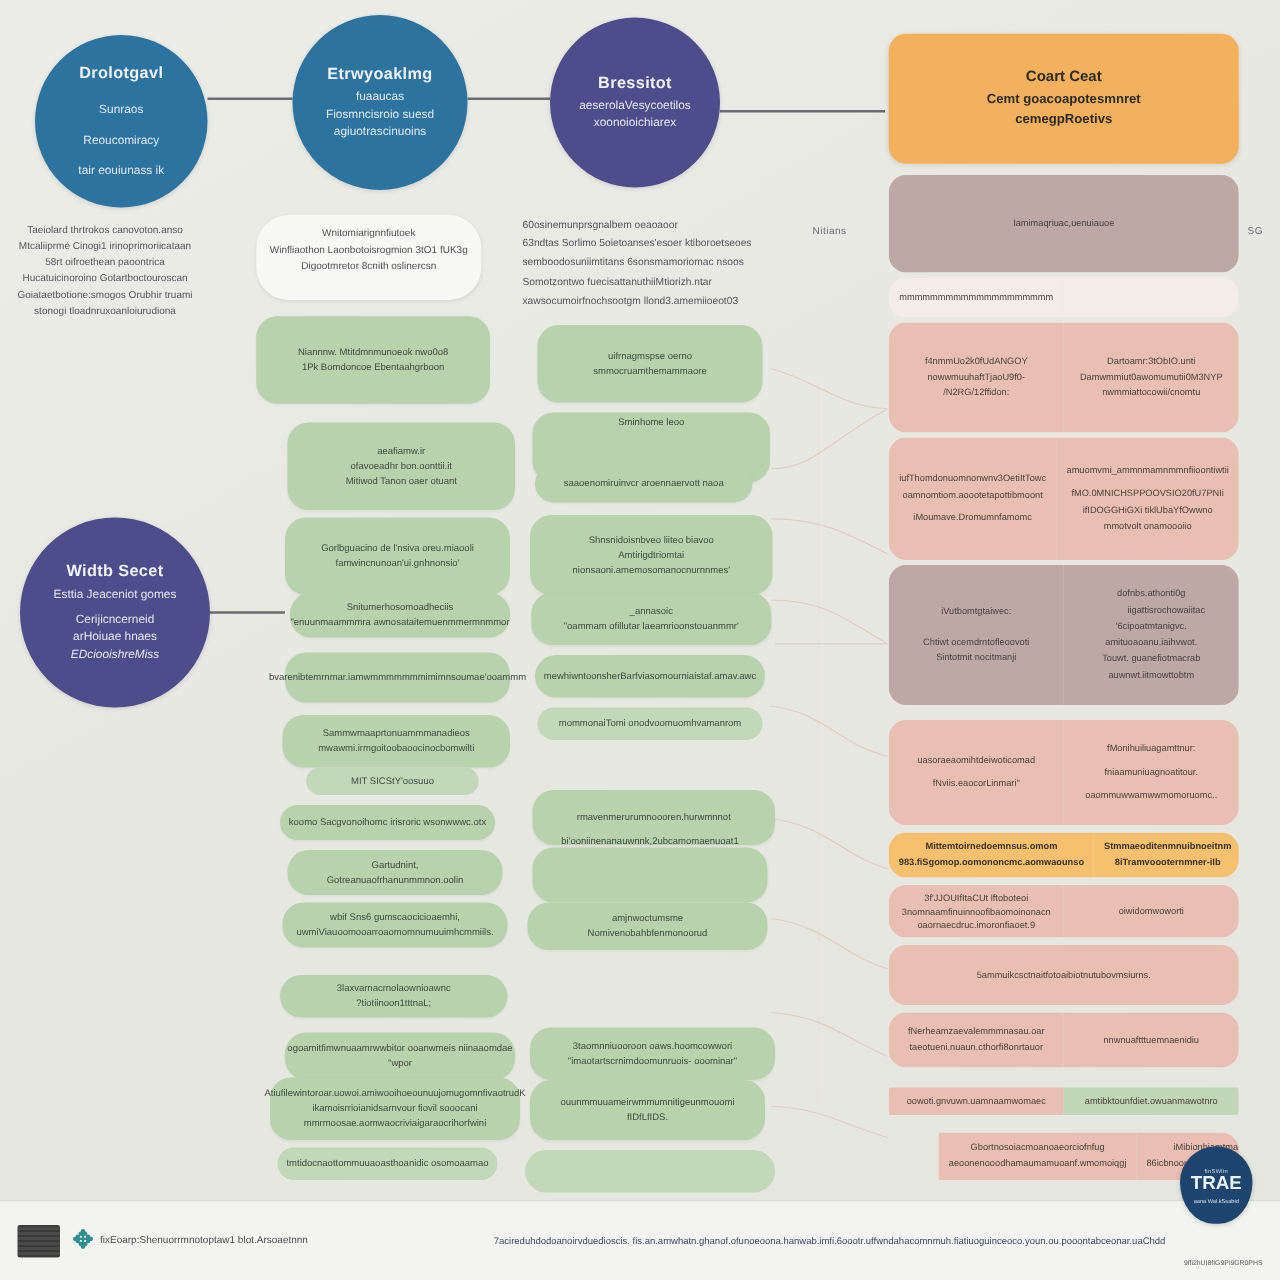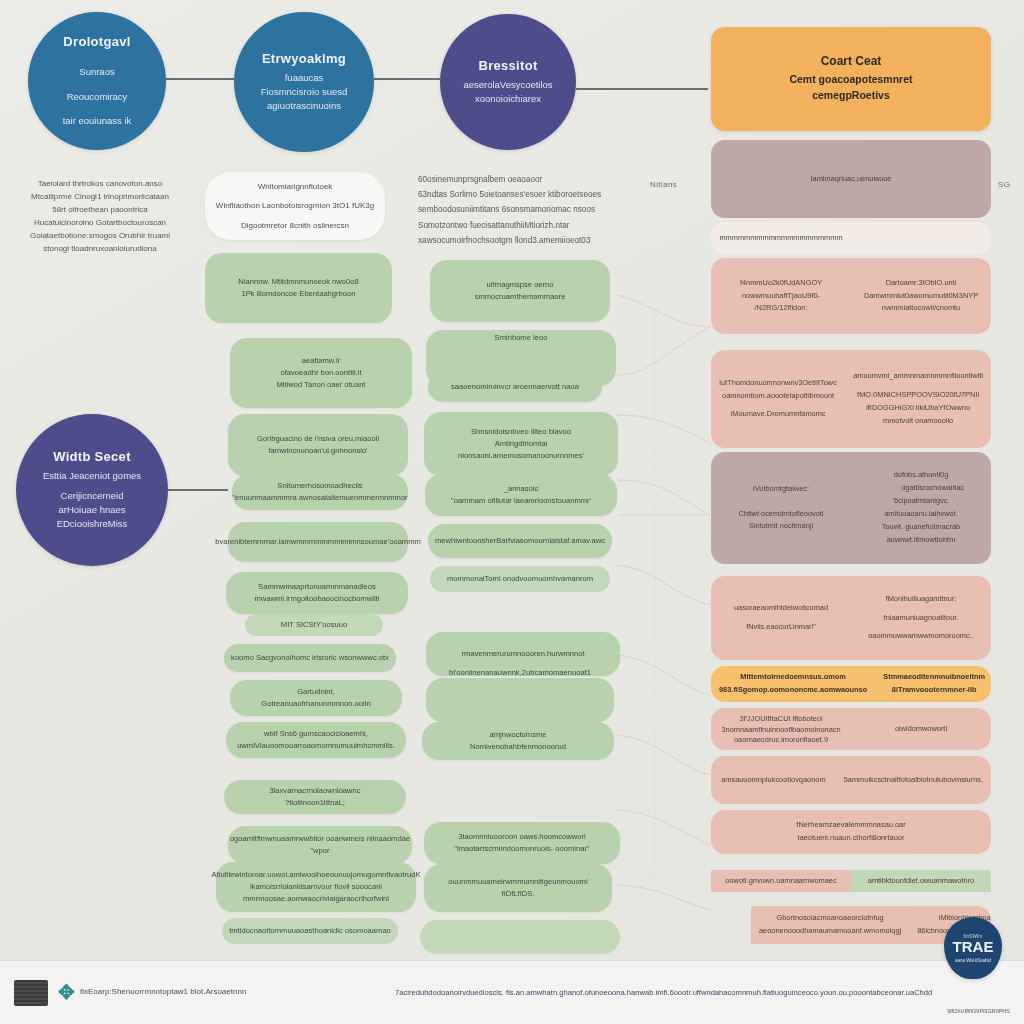--- a/index.html
+++ b/index.html
@@ -51,21 +51,21 @@
   }
   .text-block.left p { text-align: center; }
   .text-block.col3 p { text-align: left; font-size: 8.2px; line-height: 1.85; }
 
   
   .white-pill {
     position: absolute;
     background: #f7f7f5;
     border-radius: 26px;
     display: flex; flex-direction: column;
-    align-items: center; justify-content: space-between;
+    align-items: center; justify-content: flex-start;
     box-shadow: 0 1px 3px rgba(0,0,0,.07);
     padding: 8px 14px;
   }
   .white-pill p {
     font-size: 8px; line-height: 1.65; color: #4f5055;
     text-align: center; filter: blur(.35px); white-space: nowrap;
   }
 
   
   .gcard {
@@ -178,21 +178,21 @@
 <body>
 
 <div id="stage">
 
   <div class="connector" id="conn0" style="left: 166px; top: 78px; width: 68px;"></div>
   <div class="connector" id="conn1" style="left: 374px; top: 78px; width: 66px;"></div>
   <div class="connector" id="conn2" style="left: 576px; top: 88px; width: 132px;"></div>
   <div class="connector" id="conn3" style="left: 168px; top: 489px; width: 60px;"></div>
 
   <div id="nodes-layer">
-      <div class="node-circle" style="left: 28px; top: 12px; width: 138px; height: 138px; background: rgb(45, 115, 160); gap: 11px;">
+      <div class="node-circle" style="left: 28px; top: 28px; width: 138px; height: 138px; background: rgb(45, 115, 160); gap: 11px;">
         <div class="nc-title">Drolotgavl</div>
         <div class="nc-line" style="min-height: 6px;">Sunraos</div>
         <div class="nc-line" style="min-height: 6px;">Reoucomiracy</div>
         <div class="nc-line" style="min-height: 6px;">tair eouiunass ik</div>
       </div>
       <div class="node-circle" style="left: 234px; top: 12px; width: 140px; height: 140px; background: rgb(45, 115, 160);">
         <div class="nc-title">Etrwyoaklmg</div>
         <div class="nc-line" style="min-height: 6px;">fuaaucas</div>
         <div class="nc-line" style="min-height: 6px;">Fiosmncisroio suesd</div>
         <div class="nc-line" style="min-height: 6px;">agiuotrascinuoins</div>
@@ -201,25 +201,25 @@
         <div class="nc-title">Bressitot</div>
         <div class="nc-line" style="min-height: 6px;">aeserolaVesycoetilos</div>
         <div class="nc-line" style="min-height: 6px;">xoonoioichiarex</div>
       </div>
       <div class="node-circle" style="left: 16px; top: 414px; width: 152px; height: 152px; background: rgb(77, 77, 140);">
         <div class="nc-title">Widtb Secet</div>
         <div class="nc-line" style="min-height: 6px;">Esttia Jeaceniot gomes</div>
         <div class="nc-line" style="min-height: 6px;"></div>
         <div class="nc-line" style="min-height: 6px;">Cerijicncerneid</div>
         <div class="nc-line" style="min-height: 6px;">arHoiuae hnaes</div>
-        <div class="nc-line" style="min-height: 6px;">EDciooishreMiss</div>
-      </div>
-    </div>
-
-  <div class="text-block left" id="left-text" style="left:16px; top:178px; width:168px;">
+        <div class="nc-line" style="min-height: 6px; font-style: italic;">EDciooishreMiss</div>
+      </div>
+    </div>
+
+  <div class="text-block left" id="left-text" style="left:0; top:178px; width:168px;">
       <p>Taeiolard thrtrokos canovoton.anso</p>
       <p>Mtcaliiprmé Cinogi1 irinoprimoriicataan</p>
       <p>58rt oifroethean paoontrica</p>
       <p>Hucatuicinoroino Gotartboctouroscan</p>
       <p>Goiataetbotione:smogos Orubhir truami</p>
       <p>stonogi tloadnruxoanloiurudiona</p>
     </div>
 
   <div class="white-pill" id="white-pill" style="left:205px; top:172px; width:180px; height:68px;">
       <p>Wnitomiarignnfiutoek</p>
@@ -368,21 +368,21 @@
         </div>
       </div>
       <div class="orow" style="left: 711px; top: 222px; width: 280px; height: 32px;">
         <div class="ocell faint">
           <p style="min-height: 6px;">mmmmmmmmmmmmmmmmmmmm</p>
         </div>
         <div class="ocell faint">
           <p style="min-height: 6px;"></p>
         </div>
       </div>
-      <div class="orow" style="left: 711px; top: 258px; width: 280px; height: 76px;">
+      <div class="orow" style="left: 711px; top: 258px; width: 280px; height: 88px;">
         <div class="ocell rose">
           <p style="min-height: 6px;">f4nmmUo2k0fUdANGOY</p>
           <p style="min-height: 6px;">nowwmuuhaftTjaoU9f0-</p>
           <p style="min-height: 6px;">/N2RG/12ffidon:</p>
         </div>
         <div class="ocell rose">
           <p style="min-height: 6px;">Dartoamr:3tObIO.unti</p>
           <p style="min-height: 6px;">Damwmmiut0awomumutii0M3NYP</p>
           <p style="min-height: 6px;">nwmmiattocowii/cnomtu</p>
         </div>
@@ -448,30 +448,30 @@
           <p style="min-height: 6px;">3f'JJOUIfItaCUt lftoboteoi</p>
           <p style="min-height: 6px;">3nomnaamfinuinnoofibaomoinonacn</p>
           <p style="min-height: 6px;">oaornaecdruc.imoronfiaoet.9</p>
         </div>
         <div class="ocell rose">
           <p style="min-height: 6px;">oiwidomwoworti</p>
         </div>
       </div>
       <div class="orow" style="left: 711px; top: 756px; width: 280px; height: 48px;">
         <div class="ocell rose">
-          <p style="min-height: 6px;">amsauuomnplukcootiovqaonom</p>
-        </div>
-        <div class="ocell rose">
           <p style="min-height: 6px;">5ammuikcsctnaitfotoaibiotnutubovmsiurns.</p>
         </div>
       </div>
       <div class="orow" style="left: 711px; top: 810px; width: 280px; height: 44px;">
         <div class="ocell rose">
           <p style="min-height: 6px;">fNerheamzaevalemmmnasau.oar</p>
           <p style="min-height: 6px;">taeotueni.nuaun.cthorfi8onrtauor</p>
+        </div>
+        <div class="ocell rose">
+          <p style="min-height: 6px;">nnwnuaftttuemnaenidiu</p>
         </div>
       </div>
       <div class="orow" style="left: 711px; top: 860px; width: 280px; height: 42px; align-items: center;">
         <div class="ocell rose">
           <p style="min-height: 6px;">oowoti.gnvuwn.uamnaamwomaec</p>
         </div>
         <div class="ocell green">
           <p style="min-height: 6px;">amtibktounfdiet.owuanmawotnro</p>
         </div>
       </div>

